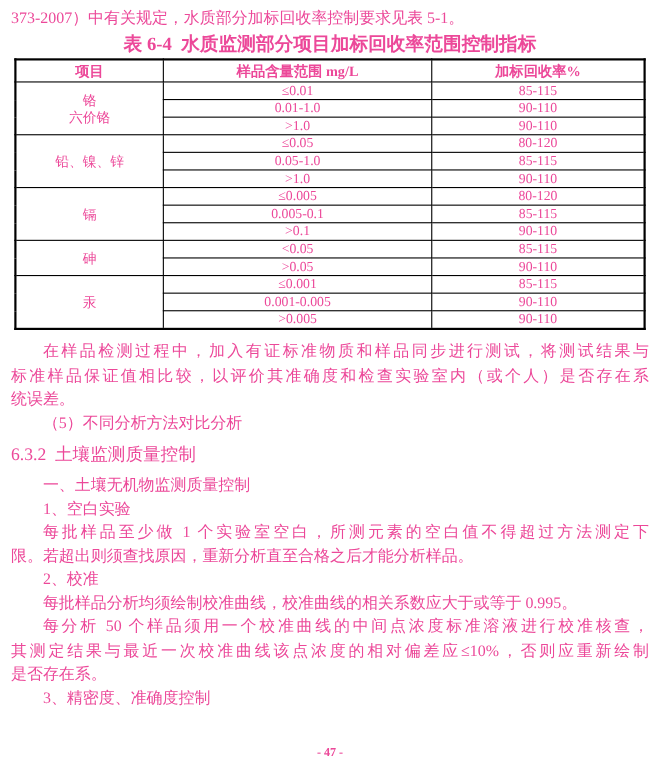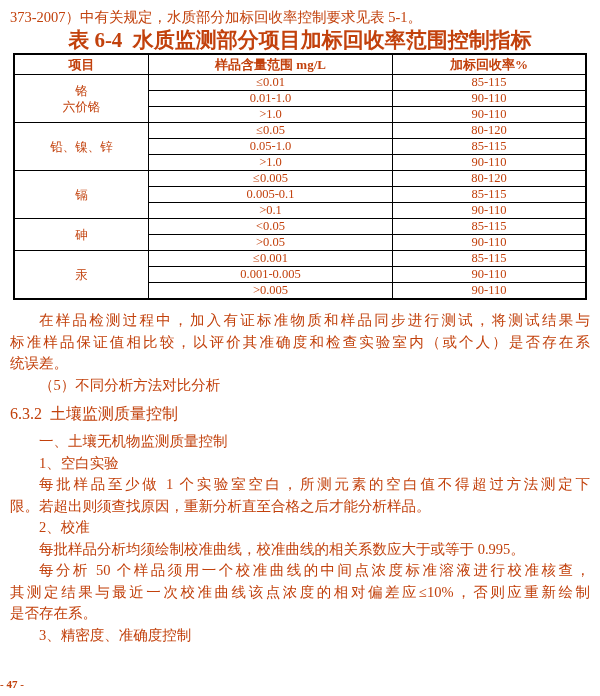--- a/index.html
+++ b/index.html
@@ -7,34 +7,34 @@
     padding: 0;
     background: #ffffff;
   }
   .page {
     position: relative;
     width: 600px;
     height: 696px;
     box-sizing: border-box;
     padding: 7px 10px 0 10px;
     background: #ffffff;
-    color: #c2410c;
+    color: #ec4899;
     font-family: "Liberation Serif", "DejaVu Serif", serif;
     overflow: hidden;
   }
   .intro-line {
     font-size: 14.5px;
     line-height: 20px;
     margin: 0 0 4px 0;
     white-space: pre-wrap;
   }
   .table-title {
     text-align: center;
     font-weight: bold;
-    font-size: 21px;
+    font-size: 17px;
     line-height: 18px;
     margin: 2px 0 4px 0;
     white-space: pre-wrap;
   }
   table.recovery {
     width: 574px;
     margin: 0 auto;
     border-collapse: collapse;
     border: 2px solid #000;
     table-layout: fixed;
@@ -84,21 +84,21 @@
     font-weight: normal;
     line-height: 22px;
     margin: 7px 0 6px 0;
     white-space: pre-wrap;
   }
   .footer {
     position: absolute;
     bottom: 5px;
     left: 0;
     right: 0;
-    text-align: left;
+    text-align: center;
     font-size: 11px;
     font-weight: bold;
     line-height: 13px;
   }
 </style>
 </head>
 <body>
 
 <div class="page">
 

